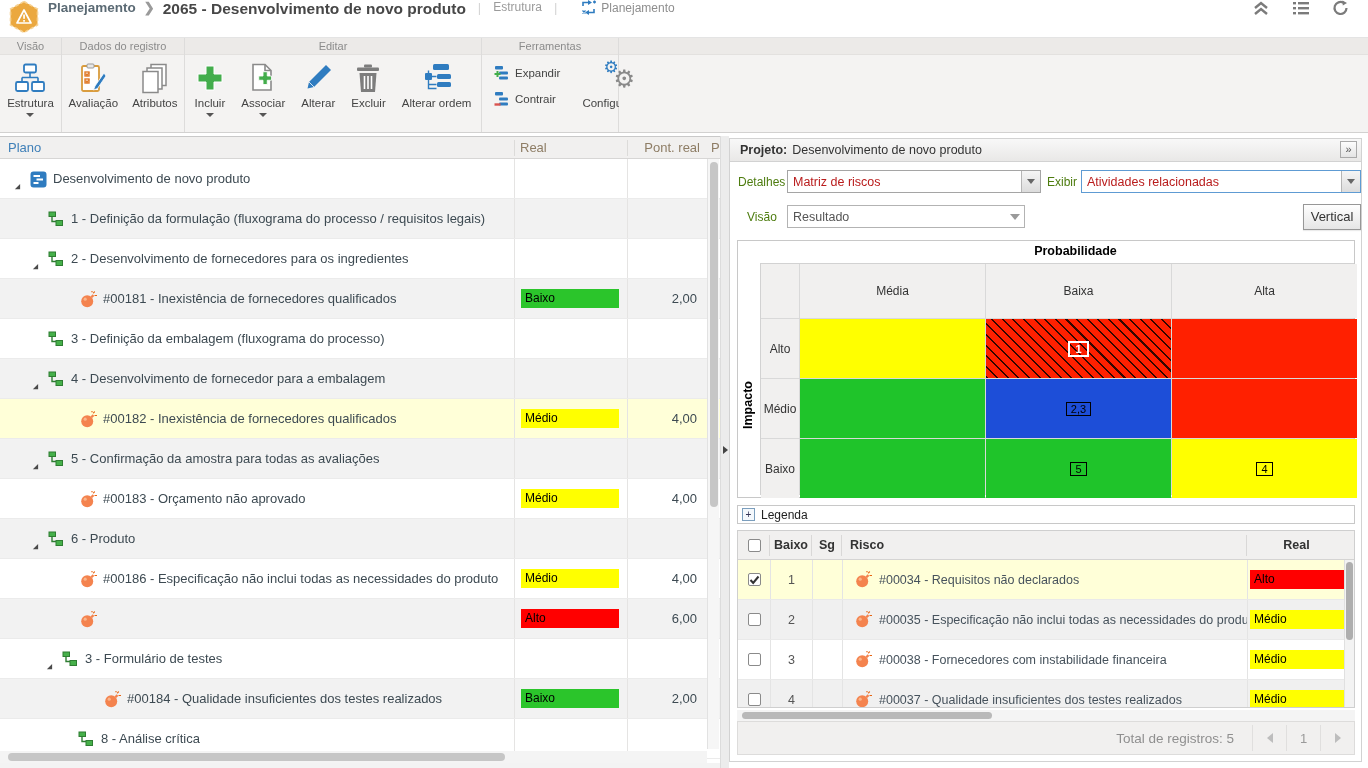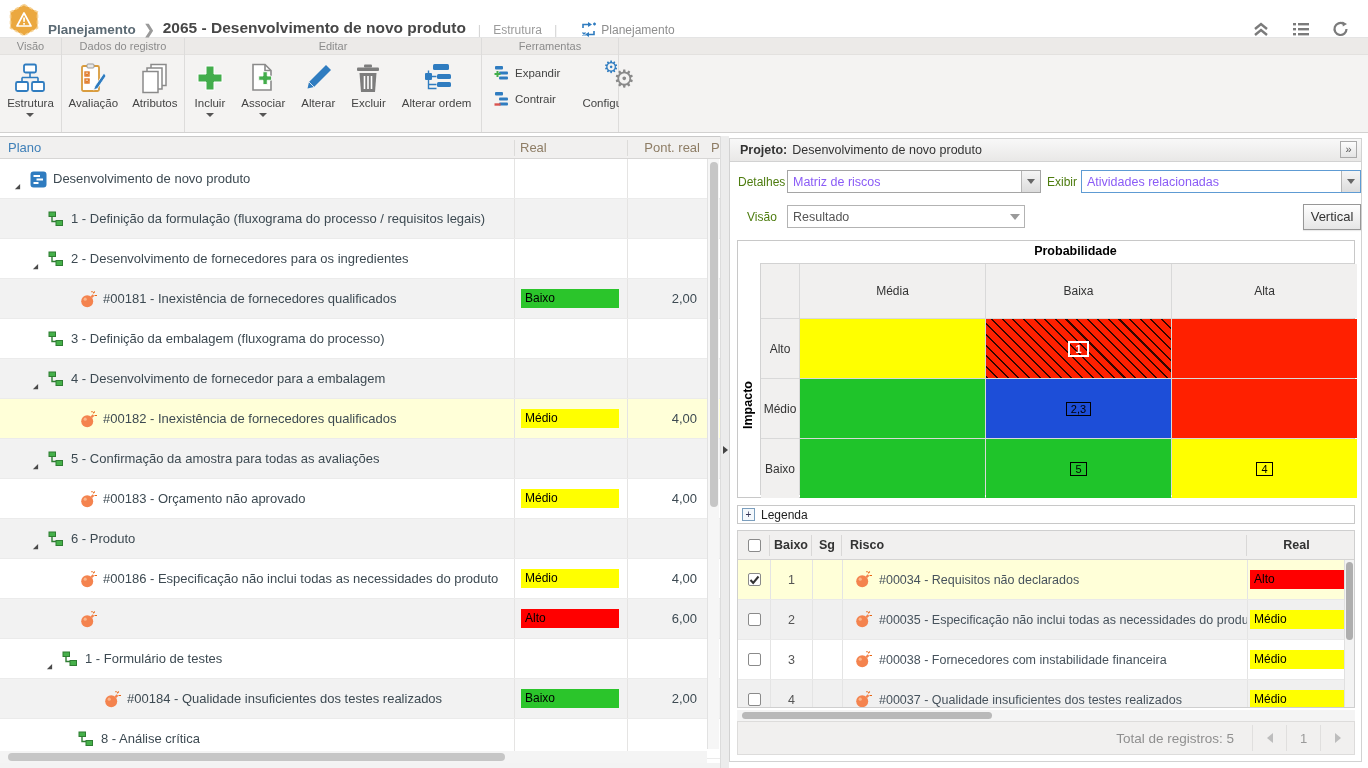--- a/index.html
+++ b/index.html
@@ -1,21 +1,21 @@
 <!DOCTYPE html>
 <html><head>
 <meta charset="utf-8">
 <style>
   * { box-sizing: border-box; margin:0; padding:0; }
   html,body { width:1368px; height:768px; overflow:hidden; }
   body { font-family:"Liberation Sans", sans-serif; background:#fff; position:relative; color:#333; }
   .abs { position:absolute; }
 
   
-  #topbar { position:absolute; top:0; left:0; width:1368px; height:38px; background:#fff; border-bottom:1px solid #e4e4e4; display:flex; align-items:flex-end; }
+  #topbar { position:absolute; top:0; left:0; width:1368px; height:38px; background:#fff; border-bottom:1px solid #e4e4e4; display:flex; align-items:flex-start; }
   #app-hex { margin-left:8px; width:32px; height:34px; flex:0 0 auto; }
   #module-name { margin-left:8px; font-size:13.5px; font-weight:bold; color:#5b6a74; }
   .crumb-chev { margin:0 8px; color:#9a9a9a; font-size:13px; font-weight:bold; }
   #page-title { font-size:15.5px; font-weight:bold; color:#474747; }
   .hdr-sep { color:#d5d5d5; margin:0 12px; font-size:13px; }
   #view-label { font-size:12px; color:#9b9b9b; }
   #mode-wrap { display:flex; align-items:center; margin-left:12px; }
   #mode-label { font-size:12px; color:#8e8e8e; margin-left:5px; }
   #topbar-right { margin-left:auto; display:flex; align-items:center; gap:22px; padding-right:18px; }
   .top-ico { width:18px; height:16px; cursor:pointer; }
@@ -59,21 +59,21 @@
 
   
   #right-panel { position:absolute; top:138px; left:729px; width:633px; height:624px; background:#fff; border:1px solid #d2d2d2; }
   #rp-header { position:absolute; top:0; left:0; right:0; height:23px; background:linear-gradient(#f8f8f8,#e9e8e7); border-bottom:1px solid #d2d2d2; display:flex; align-items:center; padding:0 4px 1px 10px; font-size:12.5px; color:#333; }
   #rp-title-label { font-weight:bold; }
   #rp-title-value { margin-left:5px; }
   #rp-collapse { margin-left:auto; width:17px; height:17px; border:1px solid #a9a9a9; background:linear-gradient(#fdfdfd,#e4e4e4); font-size:11px; color:#555; text-align:center; line-height:15px; cursor:pointer; }
 
   .ctl-label { position:absolute; font-size:12px; color:#4d7c0f;text-align:center; }
   .select { position:absolute; height:23px; border:1px solid #a5a5a5; background:#fff; display:flex; align-items:center; cursor:pointer; }
-  .select .sel-text { flex:1; font-size:12.5px; color:#8b5cf6; padding-left:5px; white-space:nowrap; overflow:hidden; }
+  .select .sel-text { flex:1; font-size:12.5px; color:#b91c1c; padding-left:5px; white-space:nowrap; overflow:hidden; }
   .select .sel-btn { width:19px; height:100%; border-left:1px solid #b5b5b5; background:linear-gradient(#f5f5f5,#dcdcdc); display:flex; align-items:center; justify-content:center; }
   .sel-chev { width:0; height:0; border-left:4px solid transparent; border-right:4px solid transparent; border-top:5px solid #666; }
   #sel-exibir { border:1px solid #5e9bd3; }
   #sel-visao { border:1px solid #b3b3b3;justify-content:space-between; }
   #sel-visao .sel-text { color:#555; }
   #sel-visao .sel-btn { border-left:none; background:transparent; }
   #sel-visao .sel-chev { border-top-color:transparent; width:0; height:0; border-left:5px solid transparent; border-right:5px solid transparent; border-top:6px solid #9a9a9a; }
   #btn-vertical { position:absolute; width:58px; height:26px; border:1px solid #979797; background:linear-gradient(#fefefe,#e6e6e6); font-size:13px; color:#333; text-align:center; line-height:24px; cursor:pointer; box-shadow:0 1px 1px rgba(0,0,0,0.08); }
 
   
@@ -502,21 +502,21 @@
       </div>
       <div class="trow white">
         <span class="tree-arrow" style="left:46px"><svg width="7" height="7" viewBox="0 0 8 8">
             <polygon points="7,1 7,7 1,7" fill="#4a4a4a"></polygon>
           </svg></span>
         <span class="tree-icon" style="left:62px"><svg width="16" height="16" viewBox="0 0 16 16">
             <path d="M4 5.5 v5 h4.5" fill="none" stroke="#2e7d32" stroke-width="1.4"></path>
             <rect x="1" y="1" width="6.5" height="4.5" fill="#46b04a" stroke="#2e7d32" stroke-width="1"></rect>
             <rect x="8" y="9.5" width="6.5" height="5" fill="#46b04a" stroke="#2e7d32" stroke-width="1"></rect>
           </svg></span>
-        <span class="tree-label" style="left:85px">1 - Formulário de testes</span>
+        <span class="tree-label" style="left:85px">3 - Formulário de testes</span>
         <span class="tcell-real"></span>
         <span class="tcell-pont"></span>
       </div>
       <div class="trow gray">
         <span class="tree-icon" style="left:104px"><svg width="17" height="17" viewBox="0 0 17 17">
             <circle cx="7.2" cy="10.2" r="6" fill="#f4834e"></circle>
             <path d="M10.5 5.5 l2.2 -2.2 1.6 1.6 -2.2 2.2 Z" fill="#f4834e"></path>
             <g stroke="#e8640f" stroke-width="1.2" stroke-linecap="round">
               <path d="M13.5 1.8 l1 -1"></path>
               <path d="M15 4.5 h1.5"></path>

